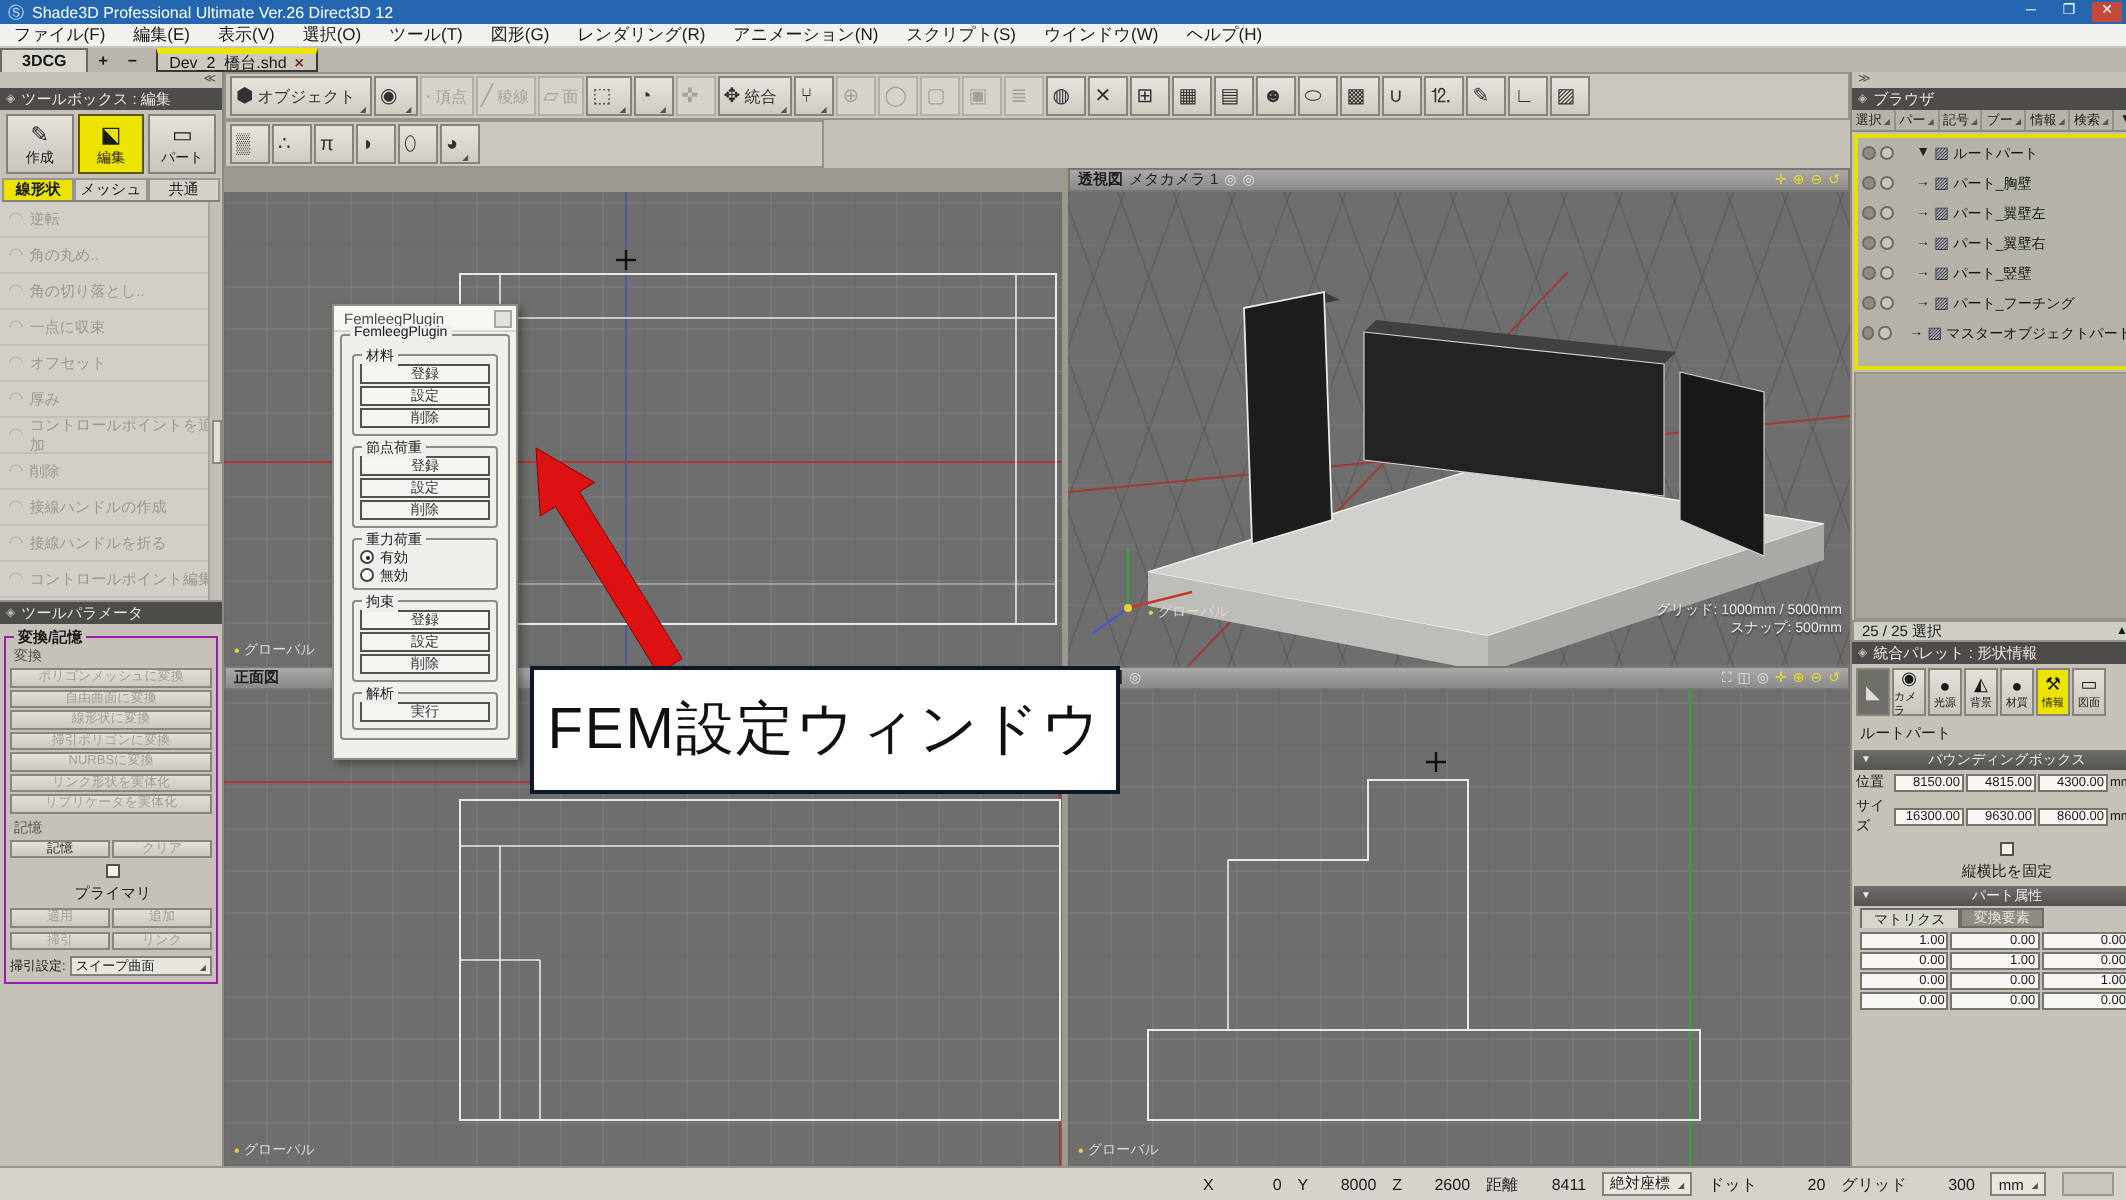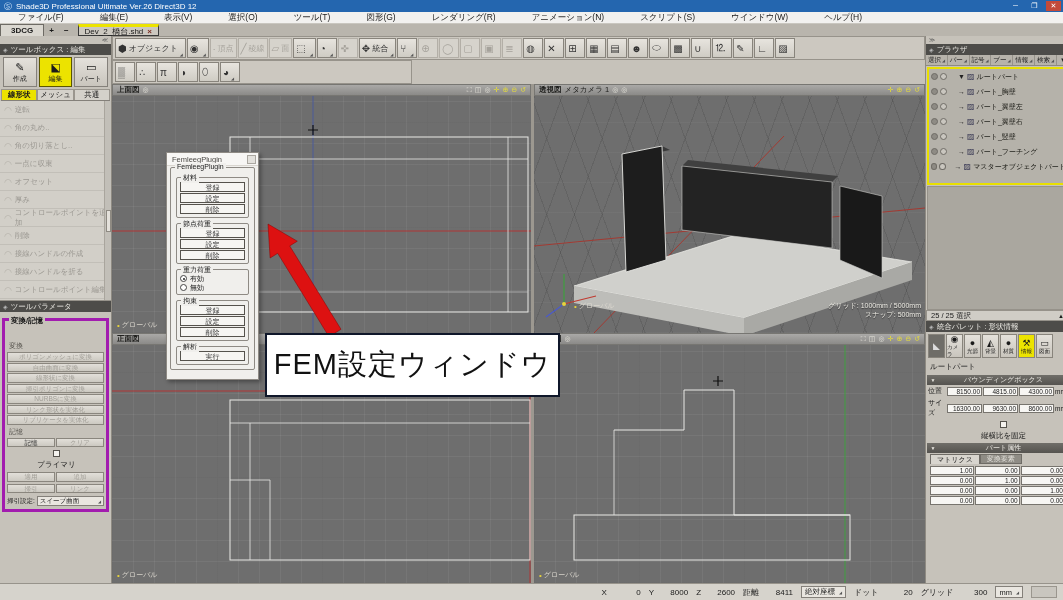--- a/index.html
+++ b/index.html
@@ -10,21 +10,21 @@
   .titlebar { position:absolute; left:0; top:0; width:1063px; height:12px; background:#2466af;
     display:flex; align-items:center; padding:0 2px 0 4px; color:#fff; font-size:8px; gap:4px; }
   .titlebar .appicon { font-size:8px; color:#cfe3f8; }
   .titlebar .wtitle { flex:1; white-space:nowrap; overflow:hidden; }
   .wbtn { width:15px; height:10px; font-size:7px; line-height:10px; text-align:center; color:#fff; }
   .wbtn.close { background:#c24a3a; }
 
   
   .menubar { position:absolute; left:0; top:12px; width:1063px; height:12px; background:#f2f1ef;
     border-bottom:1px solid #c9c6bf; display:flex; align-items:center; font-size:8.5px; }
-  .menubar span { padding:0 18px; white-space:nowrap; }
+  .menubar span { padding:0 7px; white-space:nowrap; }
 
   
   .tabbar { position:absolute; left:0; top:24px; width:1063px; height:12px; background:#b9b5ad;
     display:flex; align-items:stretch; font-size:8px; }
   .ws-first { background:#dad7d0; border:1px solid #6d6a64; border-bottom:none; padding:0 10px;
     display:flex; align-items:center; font-weight:bold; }
   .ws-tab { padding:0 6px; display:flex; align-items:center; border-right:1px solid #999690; color:#2a2a2a; white-space:nowrap; }
   .ws-pm { padding:0 5px; display:flex; align-items:center; font-weight:bold; }
   .doc-tab { margin-left:4px; display:flex; align-items:center; gap:4px; padding:0 6px;
     background:#ccc8c0; border:1px solid #3a3a3a; border-top:3px solid #ece300; white-space:nowrap; }
@@ -55,21 +55,21 @@
   .lp-tabs { display:flex; height:12px; border-bottom:1px solid #84807a; margin:0 1px; }
   .lp-tab { flex:1; display:flex; align-items:center; justify-content:center; background:#d4d1ca;
     border:1px solid #9a968e; border-bottom:none; font-size:7.5px; }
   .lp-tab.active { background:#ece300; font-weight:bold; }
   .tool-list { position:relative; height:200px; background:#d2cfc8; border-bottom:1px solid #97938b; overflow:hidden; }
   .tool-row { height:18px; display:flex; align-items:center; gap:3px; padding-left:4px;
     border-bottom:1px solid #c2bfb8; color:#9b9892; }
   .tool-row .tico { color:#b4b1aa; font-size:9px; }
   .tool-scroll { position:absolute; right:0; top:0; width:7px; height:100%; background:#c2bfb8; border-left:1px solid #a9a59d; }
   .tool-scroll .thumb { position:absolute; top:55%; left:1px; width:5px; height:22px; background:#e4e1db; border:1px solid #8e8a82; }
-  .group-box { margin:2px 2px; border:3px solid #a21caf; padding:18px 2px 3px; position:relative; }
+  .group-box { margin:2px 2px; border:1px solid #a21caf; padding:2px 2px 3px; position:relative; }
   .group-title { position:absolute; top:-5px; left:4px; background:#c6c2ba; padding:0 2px; font-weight:bold; font-size:7.5px; }
   .small-label { color:#55524c; margin:2px 0 1px 2px; font-size:7px; }
   .pbtn { display:block; width:100%; height:9.5px; margin-bottom:1px; border:1px solid #8a868o; border:1px solid #8a867e;
     background:linear-gradient(#e2dfd9,#ccc9c1); color:#a19e97; font-size:6.5px; text-align:center; line-height:8.5px;
     white-space:nowrap; overflow:hidden; }
   .btn-pair { display:flex; gap:1px; margin-bottom:1px; }
   .btn-pair .pbtn { flex:1; }
   .pbtn.on { color:#2a2a2a; }
   .cb-row { display:flex; align-items:center; gap:3px; margin:2px 0 2px 2px;flex-direction:column; }
   .cbox { width:7px; height:7px; border:1px solid #55524c; background:#f4f2ee; }
@@ -521,36 +521,20 @@
       <span style="font-size:6.5px;white-space:nowrap;">掃引設定:</span>
       <span class="sweep-dd">
         <span>スイープ曲面</span>
       </span>
     </div>
   </div>
 </div>
 
 <div class="viewport-area">
 
-  <div class="vp-header" style="left:0;top:0;width:419px;">
-    <span class="vtitle">上面図</span>
-    <span class="hic">◎</span>
-    <span class="spacer"></span>
-    <span style="display:flex;gap:3px;">
-        <span class="hic">⛶</span>
-        <span class="hic">◫</span>
-        <span class="hic">◎</span>
-      </span>
-    <span style="display:flex;gap:3px;">
-        <span class="hic yel">✛</span>
-        <span class="hic yel">⊕</span>
-        <span class="hic yel">⊖</span>
-        <span class="hic yel">↺</span>
-      </span>
-  </div>
   <div class="vp-header" style="left:422px;top:0;width:391px;">
     <span class="vtitle">透視図</span>
     <span class="vcam">メタカメラ 1</span>
     <span class="hic">◎</span>
     <span class="hic">◎</span>
     <span class="spacer"></span>
     <span style="display:flex;gap:3px;">
         <span class="hic yel">✛</span>
         <span class="hic yel">⊕</span>
         <span class="hic yel">⊖</span>

